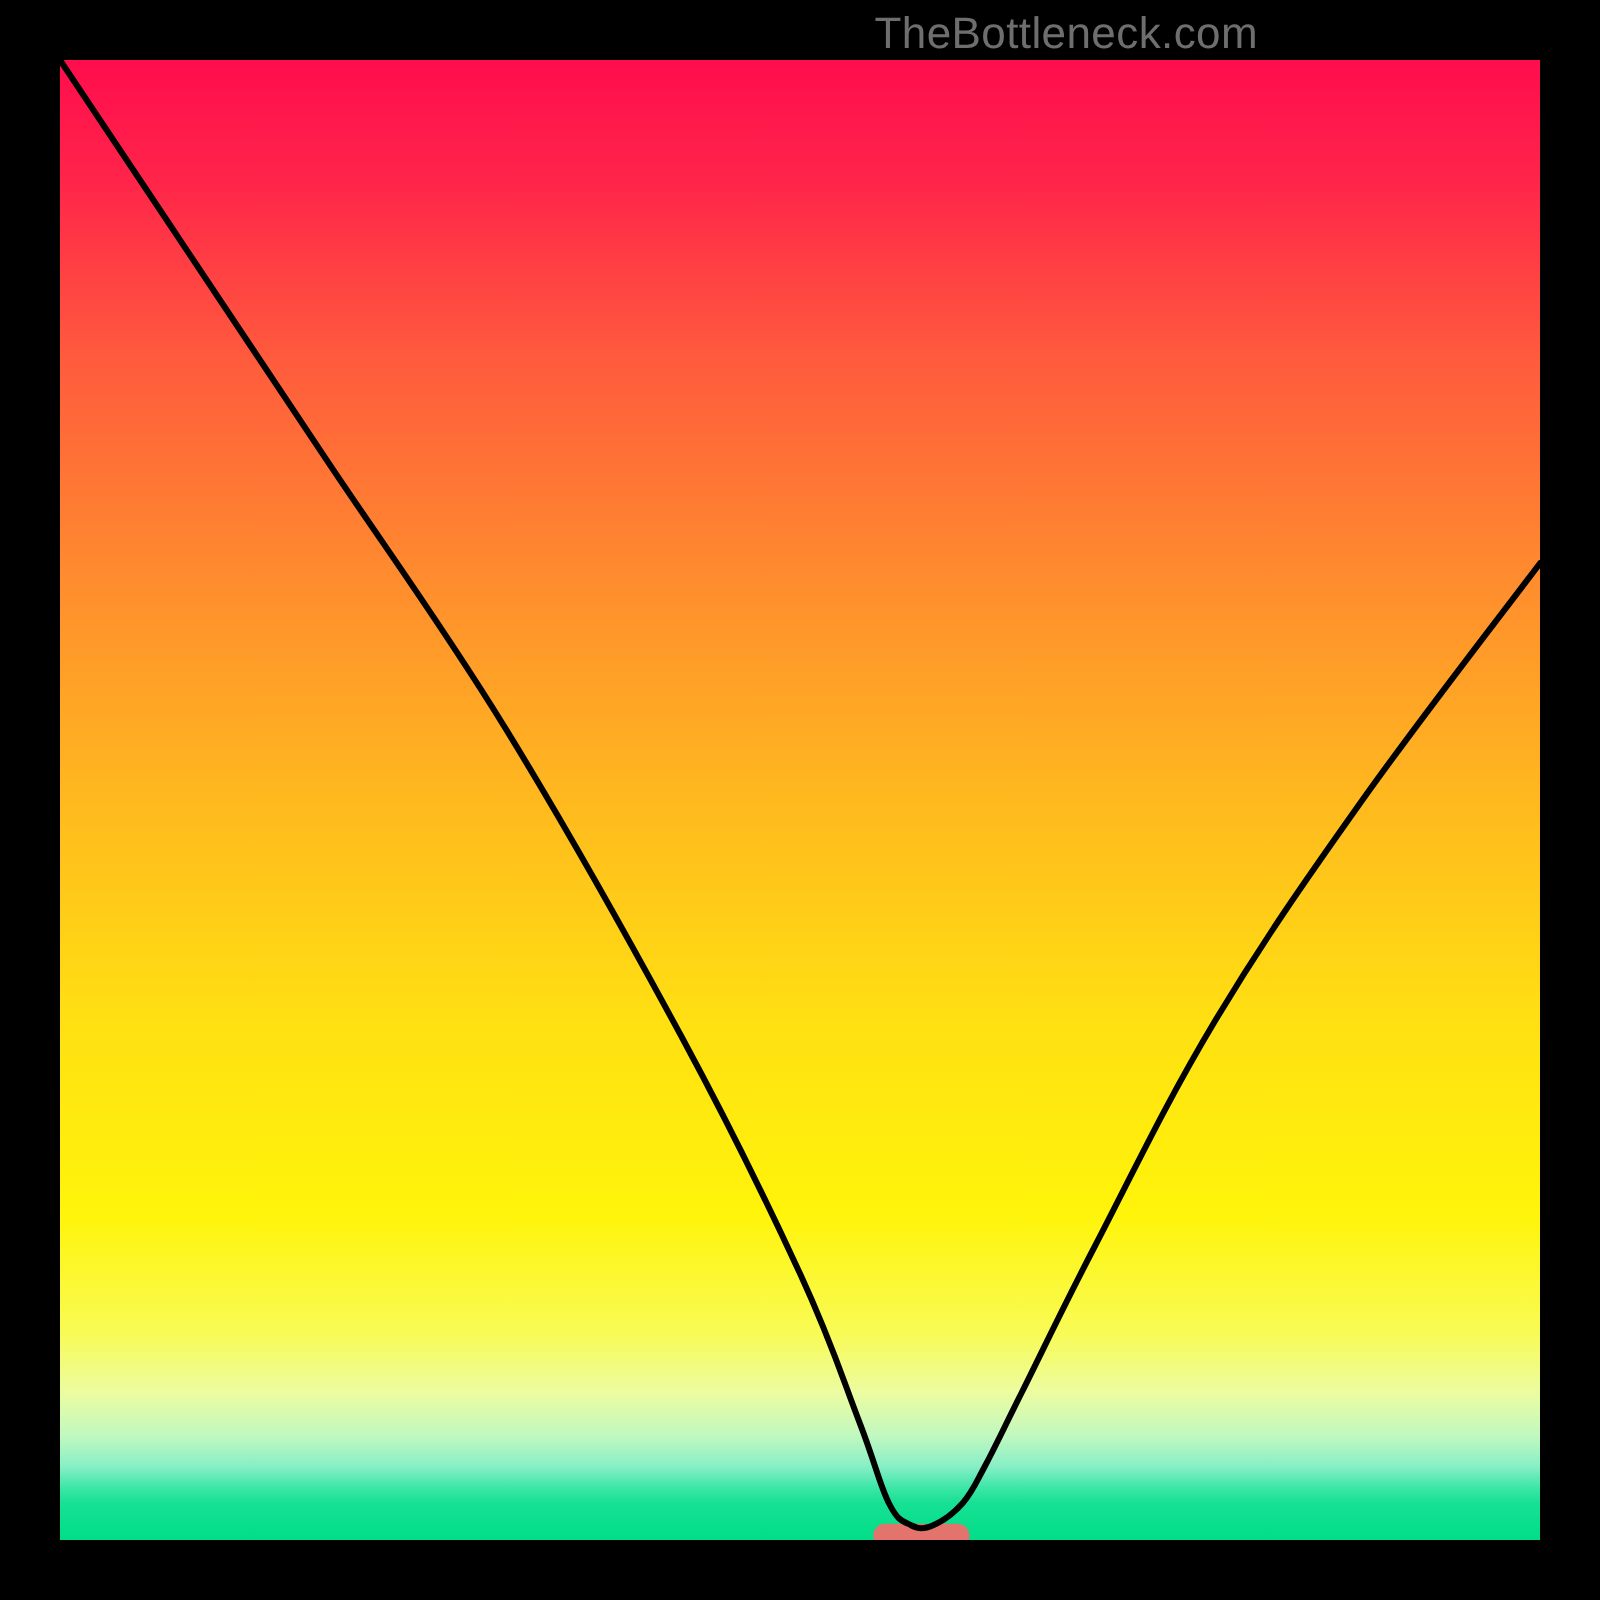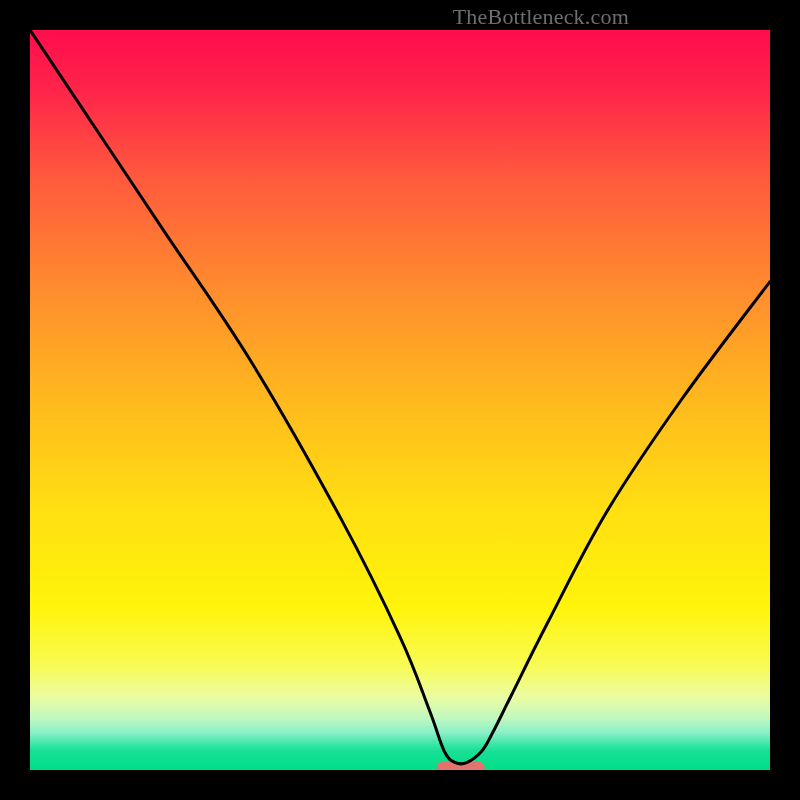--- a/index.html
+++ b/index.html
@@ -11,21 +11,20 @@
     overflow: hidden;
     font-family: Arial, Helvetica, sans-serif;
   }
   .frame {
     position: absolute;
     left: 0;
     top: 0;
     width: 639px;
     height: 800px;
     background: #000;
-    font-family: Liberation Serif, serif;
   }
   .plot-area {
     position: absolute;
     left: 30px;
     top: 30px;
     width: 740px;
     height: 740px;
   }
   .watermark {
     position: absolute;

